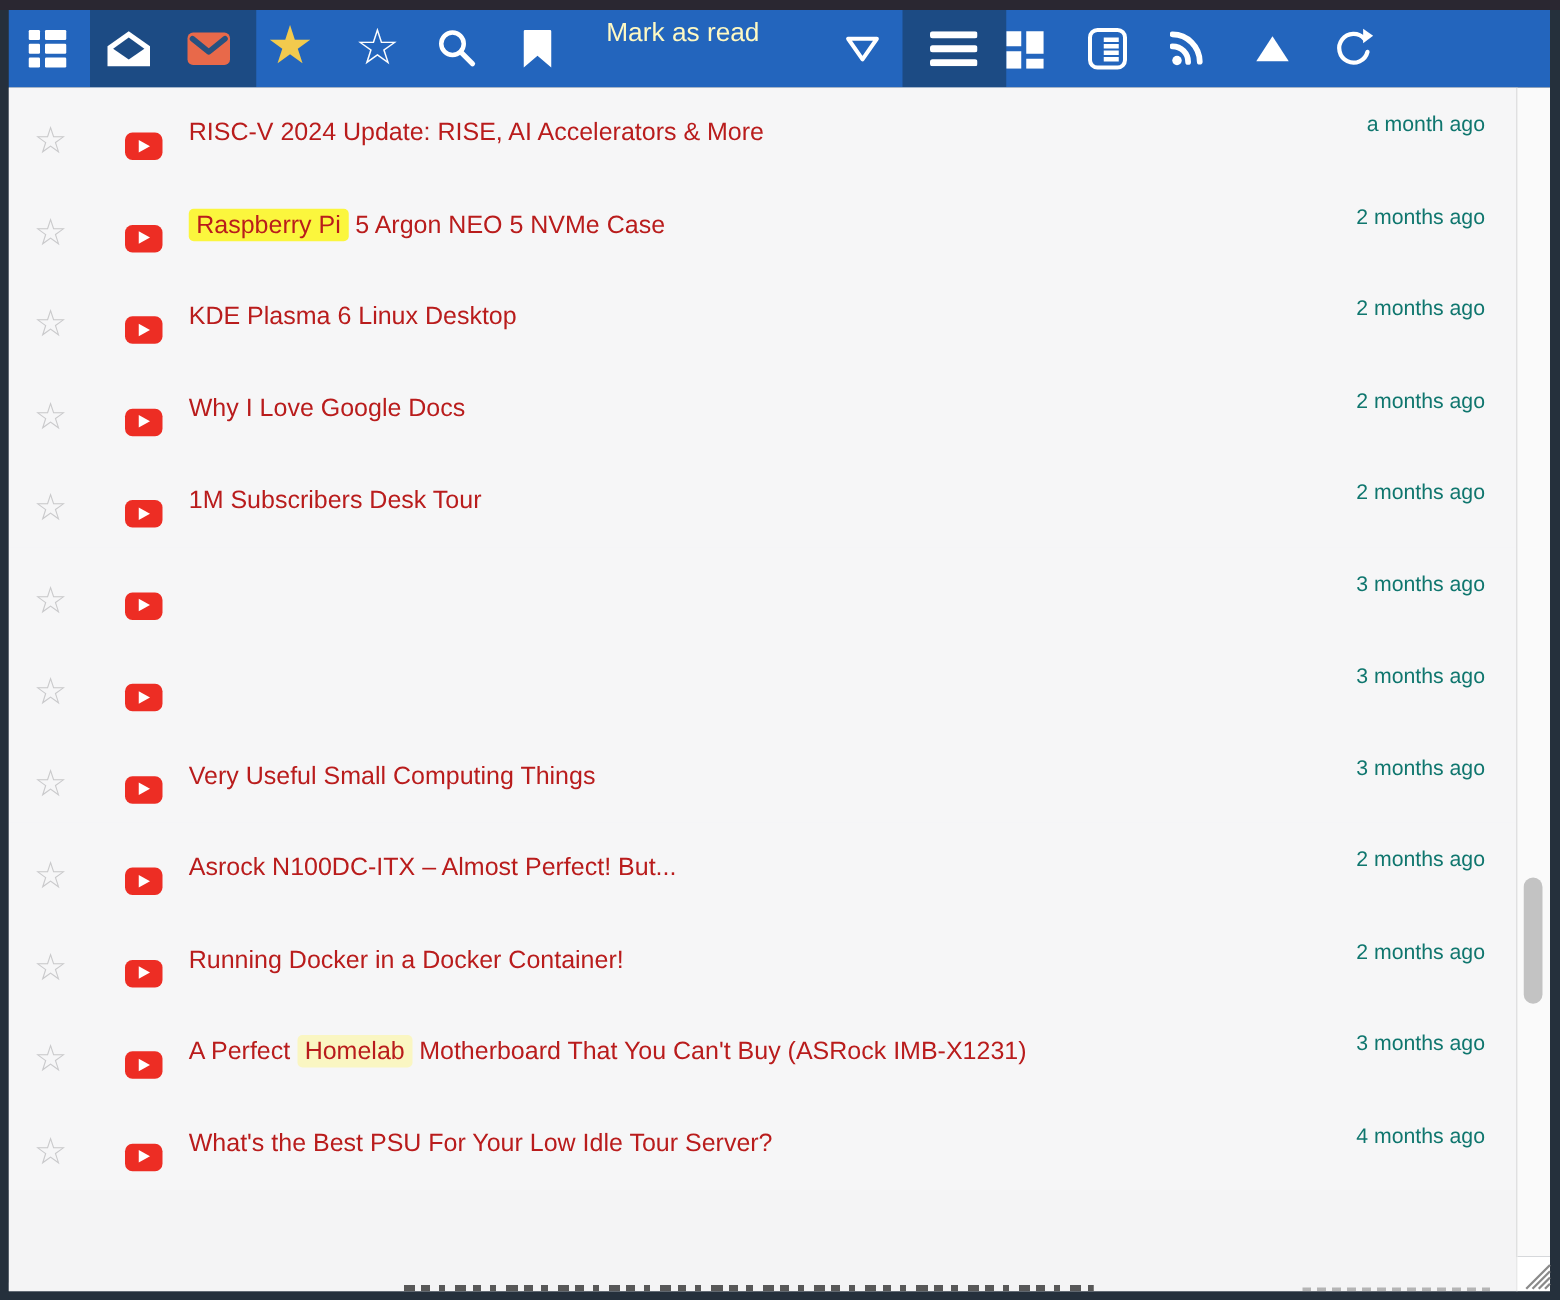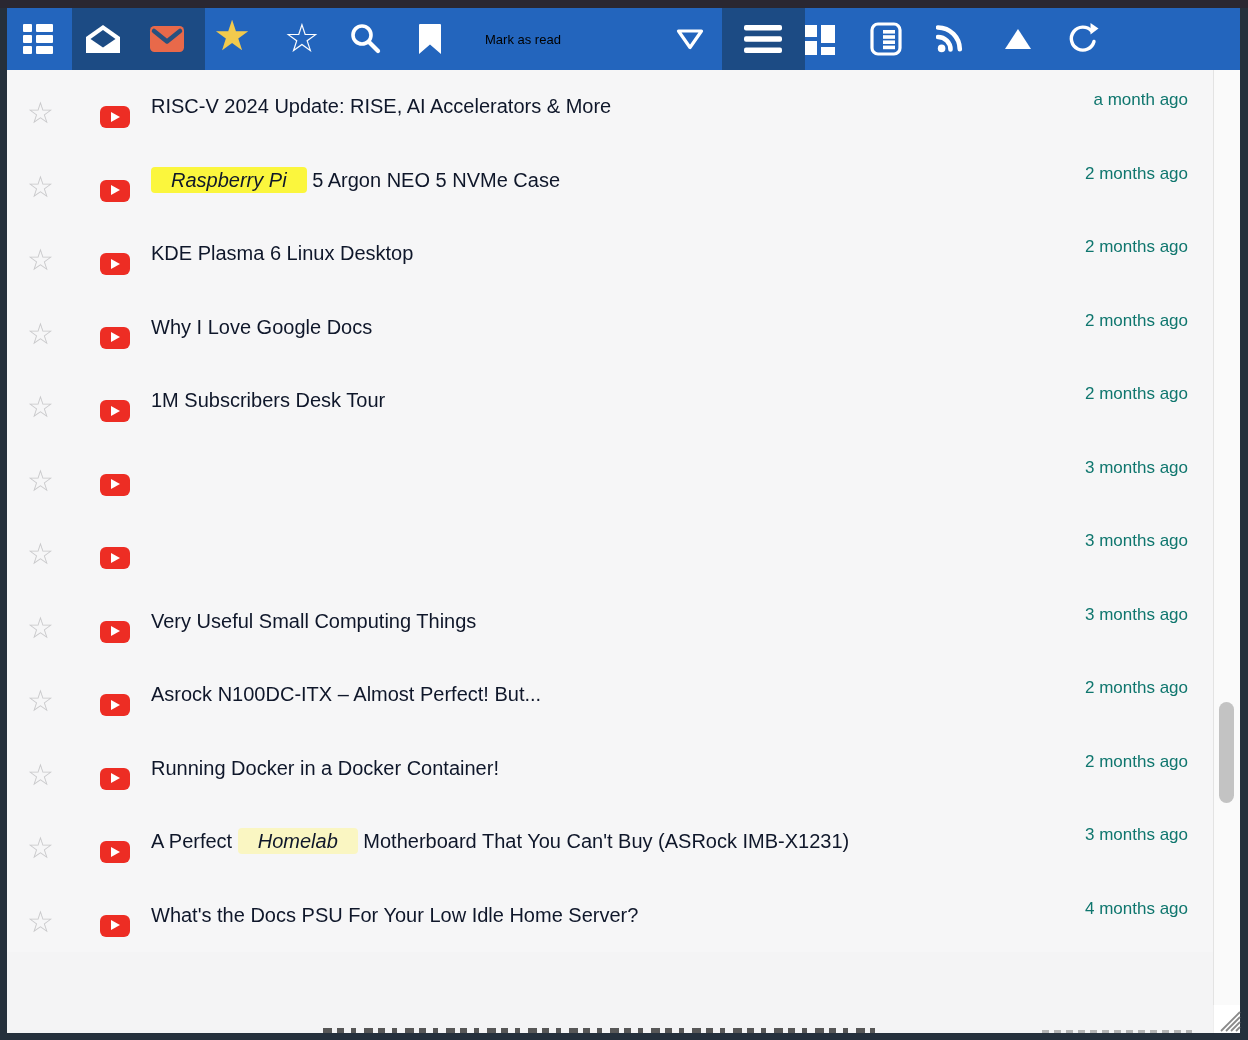--- a/index.html
+++ b/index.html
@@ -9,37 +9,37 @@
   .frame-left{position:absolute;left:0;top:8px;width:7px;height:1032px;background:#25303c;}
   .frame-right{position:absolute;left:1240px;top:8px;width:8px;height:1032px;background:#25303c;}
   .frame-bottom{position:absolute;left:7px;top:1033px;width:1233px;height:7px;background:#25303c;}
 
   
   .toolbar{position:absolute;left:7px;top:8px;width:1233px;height:62px;background:#2365bd;}
   .tb-active{position:absolute;top:0;height:62px;background:#1c4b84;}
   .tb-active.grp1{left:65px;width:133px;}
   .tb-active.grp2{left:715px;width:83px;}
   .tb-item{position:absolute;transform:translateX(-50%);display:block;}
-  .tb-label{position:absolute;left:478px;top:24px;color:#000000;font-size:13px;white-space:nowrap;}
+  .tb-label{position:absolute;left:478px;top:7px;color:#fef9c3;font-size:21px;white-space:nowrap;}
   .star-glyph{color:#f2ca4d;font-size:42px;line-height:42px;}
   .star-glyph::before{content:"★";}
   .star-outline-glyph{color:#fff;font-size:40px;line-height:40px;}
   .star-outline-glyph::before{content:"☆";}
 
   
   .list{position:absolute;left:7px;top:70px;width:1206px;height:963px;background:#f4f4f5;overflow:hidden;}
   .row{position:relative;width:100%;height:73.5px;background:#f6f6f7;}
   .row.row-white{background:#ffffff;}
   .row-star{position:absolute;left:20px;top:28px;font-size:30px;line-height:30px;color:#c9c9cb;}
   .row-star::before{content:"☆";}
   .yt{position:absolute;left:93px;top:36px;width:30px;height:22px;background:#ed2d24;border-radius:6px;}
   .yt::before{content:"";position:absolute;left:11px;top:5.5px;width:0;height:0;
     border-left:9px solid #fff;border-top:5.5px solid transparent;border-bottom:5.5px solid transparent;}
-  .title{position:absolute;left:144px;top:22px;font-size:20px;line-height:28px;color:#0f172a;white-space:nowrap;}
-  .hl{border-radius:4px;padding:2px 20px;font-style:italic;}
+  .title{position:absolute;left:144px;top:22px;font-size:20px;line-height:28px;color:#b91c1c;white-space:nowrap;}
+  .hl{border-radius:4px;padding:2px 6px;}
   .hl-bright{background:#fbf63d;}
   .hl-pale{background:#faf6c2;}
   .age{position:absolute;right:25px;top:20px;font-size:17px;color:#0f766e;white-space:nowrap;}
 
   
   .next-row-clip{position:absolute;left:0;top:955.5px;width:100%;height:7.5px;background:#f4f4f5;}
   .glyph-tops{position:absolute;left:316px;top:2px;width:552px;height:5px;opacity:.85;
     background:repeating-linear-gradient(90deg,#3c3c3c 0 9px,transparent 9px 14px,#3c3c3c 14px 21px,transparent 21px 28px,#3c3c3c 28px 33px,transparent 33px 41px);}
   .glyph-tops-faint{position:absolute;left:1035px;top:4px;width:150px;height:3px;opacity:.6;
     background:repeating-linear-gradient(90deg,#8a8a8a 0 7px,transparent 7px 12px);}
@@ -241,21 +241,21 @@
   <div class="row">
     <span class="row-star"></span>
     <span class="yt"></span>
     <span class="title"><span>A Perfect </span><span class="hl hl-pale">Homelab</span><span> Motherboard That You Can't Buy (ASRock IMB-X1231)</span></span>
     <span class="age">3 months ago</span>
   </div>
 
   <div class="row">
     <span class="row-star"></span>
     <span class="yt"></span>
-    <span class="title"><span>What's the Docs PSU For Your Low Idle Home Server?</span></span>
+    <span class="title"><span>What's the Best PSU For Your Low Idle Tour Server?</span></span>
     <span class="age">4 months ago</span>
   </div>
 
 </div>
 
   <div class="scroll-track"></div>
   <div class="scroll-thumb"></div>
   <div class="corner"></div>
   <svg class="grip" viewBox="0 0 24 25">
     <line x1="4" y1="24" x2="23" y2="5" stroke="#8a8a8a" stroke-width="1.8"></line>

